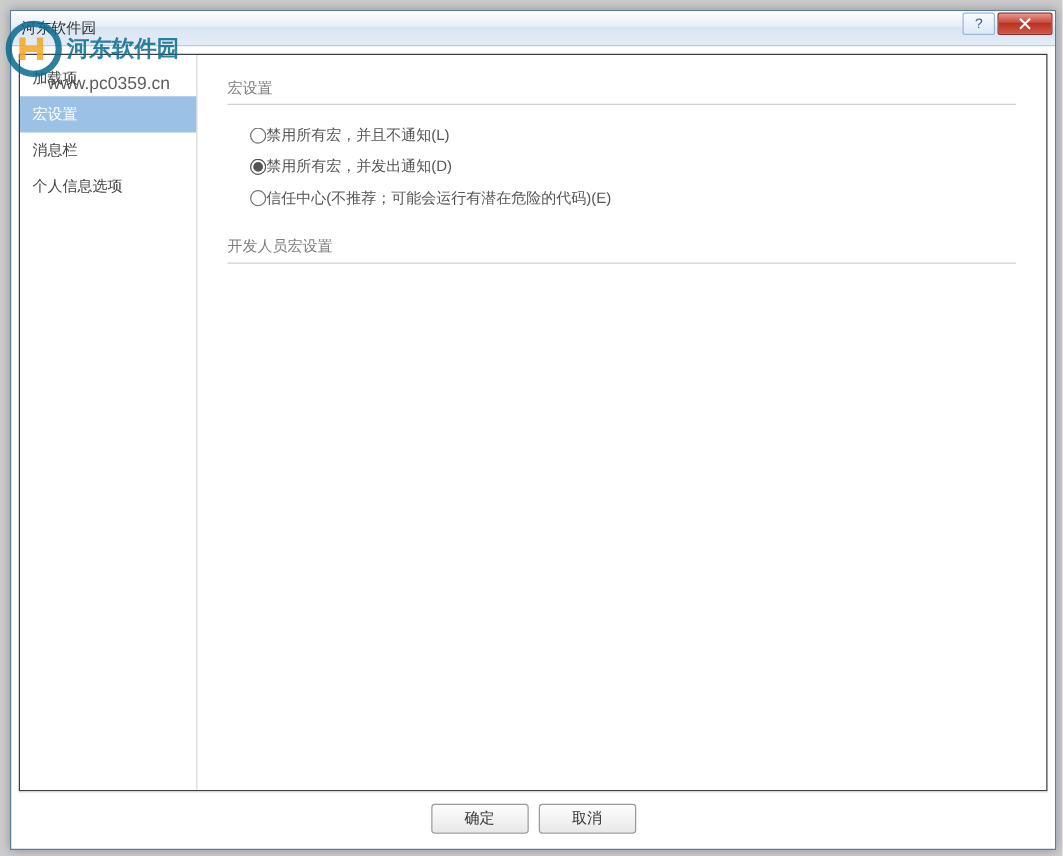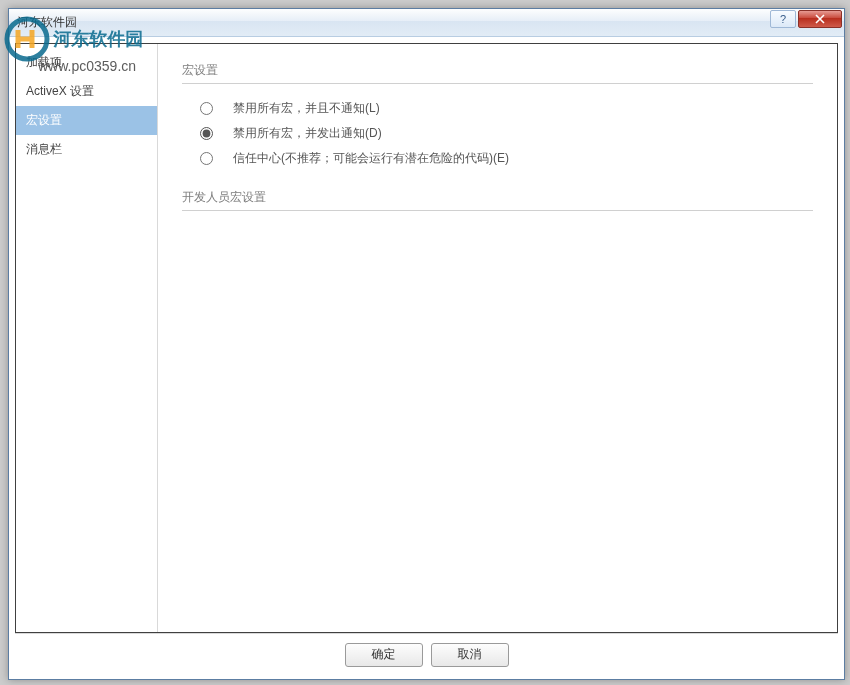--- a/index.html
+++ b/index.html
@@ -87,21 +87,21 @@
     .section-header {
       color: #7e7e7e;
       font-size: 12px;
       border-bottom: 1px solid #d0d0d0;
       padding-bottom: 4px;
       margin-bottom: 12px;
     }
     .radio-row, .check-row {
       display:flex; align-items:center;
       padding: 4px 0 4px 18px;
-      gap: 20px;
+      gap: 0;
       color:#555;
     }
     .radio-row input[type=radio], .check-row input[type=checkbox] {
       width:13px;height:13px;
     }
     .radio-row label, .check-row label { cursor:pointer; }
     .section-header.second { margin-top:18px; }
     .button-bar {
       height: 42px;
       border-top: 1px solid #d9d9d9;
@@ -150,23 +150,23 @@
         <svg viewBox="0 0 10 10">
             <path d="M1 1 L9 9 M9 1 L1 9" stroke="#fff" stroke-width="1.6"></path>
           </svg>
       </div>
     </div>
   </div>
 
   <div class="content-area">
     <div class="sidebar">
       <div class="sidebar-item">加载项</div>
-      <div class="sidebar-item">ActiveX 设置</div>
       <div class="sidebar-item selected">宏设置</div>
       <div class="sidebar-item">消息栏</div>
+      <div class="sidebar-item">个人信息选项</div>
     </div>
 
     <div class="main-panel">
       <div class="section-header">宏设置</div>
 
       <div class="radio-row">
         <input type="radio" name="macro" style="">
         <label>禁用所有宏，并且不通知(L)</label>
       </div>
       <div class="radio-row">

